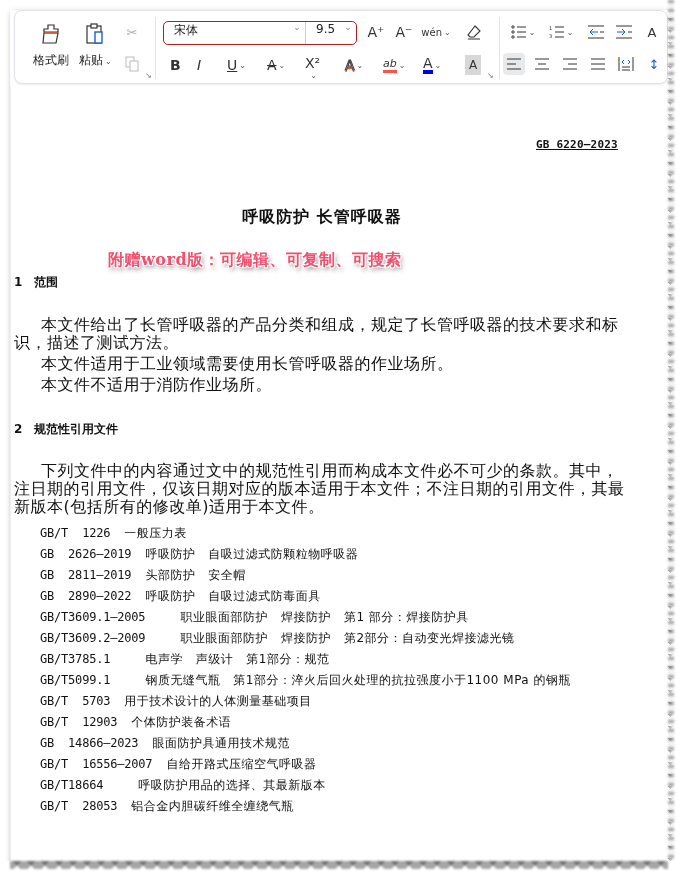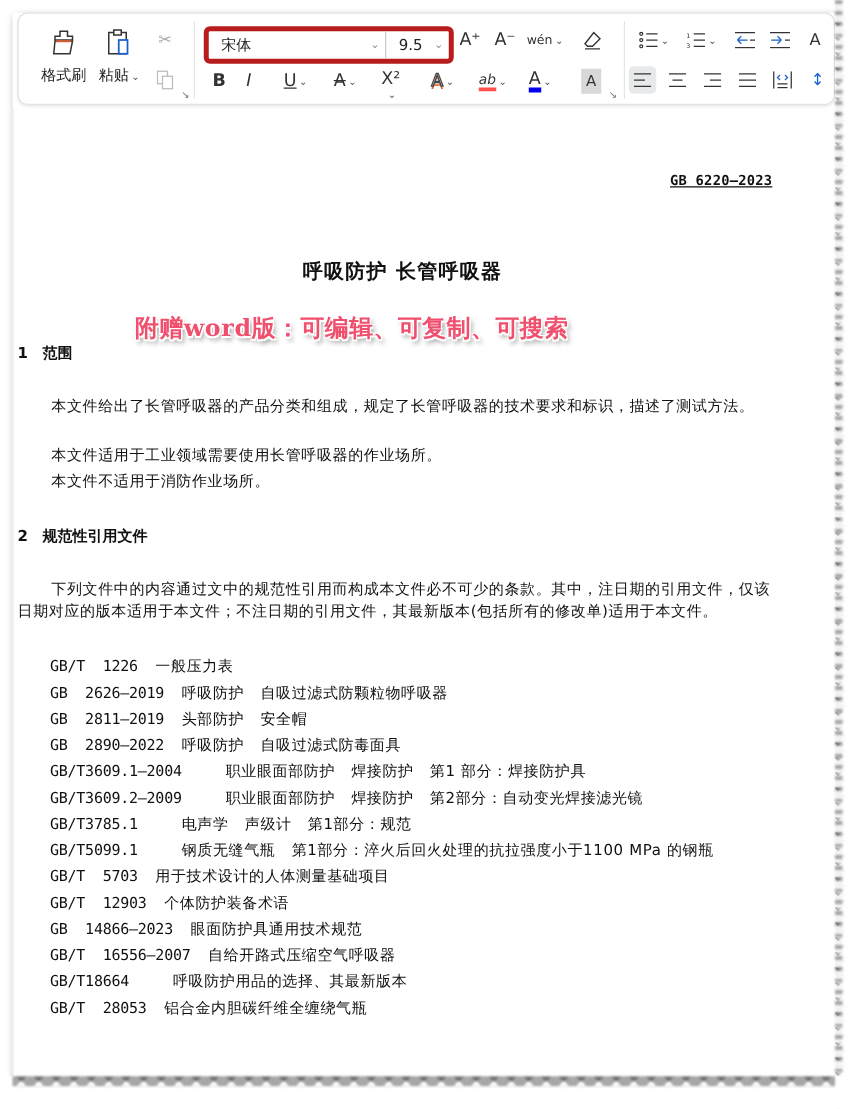--- a/index.html
+++ b/index.html
@@ -47,49 +47,49 @@
   }
   .ribbon .sep { position:absolute; top:6px; width:1px; height:62px; background:#e3e5e8; }
   .rb-btn { position:absolute; display:flex; flex-direction:column; align-items:center; font-size:12px; color:#222; }
   .rb-btn .ico { width:26px; height:26px; display:flex; align-items:center; justify-content:center; }
   .rb-label { margin-top:5px; font-size:12px; color:#222; white-space:nowrap; }
   .small-ico { position:absolute; width:18px; height:18px; display:flex; align-items:center; justify-content:center; color:#333; font-size:13px; }
   .caret { font-size:8px; color:#555; margin-left:2px; }
   .launcher { position:absolute; font-size:8px; color:#777; }
 
   .combo {
-    position:absolute; top:10px; height:22px; border:4px solid #b91c1c; border-radius:5px;
-    display:flex; align-items:center; font-size:12px; color:#222; background:#fff;
+    position:absolute; top:10px; height:22px; border:1px solid #b91c1c; border-radius:5px;
+    display:flex; font-size:12px; color:#222; background:#fff;
   }
   .combo .val { padding-left:10px; flex:1; }
   .combo .dd { width:16px; text-align:center; color:#888; font-size:9px; }
   .combo .div { width:1px; height:22px; background:#c9ccd1; }
 
   .fmt { position:absolute; top:44px; height:20px; display:flex; align-items:center; font-size:14px; color:#333; }
   .fmt .caret { font-size:8px; }
   .align-on { background:#e8e9eb; border-radius:4px; }
 
   
   .doc {
     position:absolute; left:12px; top:88px; width:640px; height:790px;
     font-family: "DejaVu Sans", sans-serif; color:#111;
   }
   .doc-left-line { position:absolute; left:10px; top:86px; width:1px; height:790px; background:#eceef0; }
   .std-code { position:absolute; left:524px; top:50px; font-family:"DejaVu Sans Mono", monospace; font-weight:bold; font-size:11px; letter-spacing:0.2px;text-decoration:underline; }
   .doc-title { position:absolute; left:0; width:620px; top:119px; text-align:center; font-weight:bold; font-size:16px; letter-spacing:1px; }
   .h { position:absolute; left:2px; font-weight:bold; font-size:12px; }
   .h .num { display:inline-block; width:20px; }
-  .p { position:absolute; left:2px; width:612px; font-size:12px; line-height:18px; letter-spacing:0.5px; }
+  .p { position:absolute; left:2px; width:612px; font-size:16px; line-height:18px; letter-spacing:0.5px; }
   .indent { text-indent:27px; }
   .refs { position:absolute; left:28px; top:437px; }
   .ref { height:21px; font-size:12px; white-space:pre; font-family:"DejaVu Sans Mono", monospace; letter-spacing:-0.2px; }
   .ref .t { font-family:"DejaVu Sans", sans-serif; letter-spacing:0.5px; }
 
   .watermark {
-    position:absolute; left:108px; top:250px; font-size:19px; font-weight:bold;
+    position:absolute; left:108px; top:250px; font-size:16px; font-weight:bold;
     font-family:"DejaVu Serif", serif; color:#f0506e; letter-spacing:0.5px;
     text-shadow: 0 0 2px #fff, 1px 1px 0 #fff, -1px -1px 0 #fff, 1px -1px 0 #fff, -1px 1px 0 #fff, 2px 3px 4px rgba(0,0,0,0.45);
     z-index:4; white-space:nowrap;
   }
 </style>
 </head>
 <body>
 
 <div class="frame"></div>
 
@@ -276,21 +276,21 @@
     <span class="num">2</span><span>规范性引用文件</span>
   </div>
 
   <div class="p indent" style="top:374px;">下列文件中的内容通过文中的规范性引用而构成本文件必不可少的条款。其中，注日期的引用文件，仅该日期对应的版本适用于本文件；不注日期的引用文件，其最新版本(包括所有的修改单)适用于本文件。</div>
 
   <div class="refs">
     <div class="ref"><span>GB/T  1226  </span><span class="t">一般压力表</span></div>
     <div class="ref"><span>GB  2626—2019  </span><span class="t">呼吸防护   自吸过滤式防颗粒物呼吸器</span></div>
     <div class="ref"><span>GB  2811—2019  </span><span class="t">头部防护   安全帽</span></div>
     <div class="ref"><span>GB  2890—2022  </span><span class="t">呼吸防护   自吸过滤式防毒面具</span></div>
-    <div class="ref"><span>GB/T3609.1—2004     </span><span class="t">职业眼面部防护   焊接防护   第1 部分：焊接防护具</span></div>
+    <div class="ref"><span>GB/T3609.1—2005     </span><span class="t">职业眼面部防护   焊接防护   第1 部分：焊接防护具</span></div>
     <div class="ref"><span>GB/T3609.2—2009     </span><span class="t">职业眼面部防护   焊接防护   第2部分：自动变光焊接滤光镜</span></div>
     <div class="ref"><span>GB/T3785.1     </span><span class="t">电声学   声级计   第1部分：规范</span></div>
     <div class="ref"><span>GB/T5099.1     </span><span class="t">钢质无缝气瓶   第1部分：淬火后回火处理的抗拉强度小于1100 MPa 的钢瓶</span></div>
     <div class="ref"><span>GB/T  5703  </span><span class="t">用于技术设计的人体测量基础项目</span></div>
     <div class="ref"><span>GB/T  12903  </span><span class="t">个体防护装备术语</span></div>
     <div class="ref"><span>GB  14866—2023  </span><span class="t">眼面防护具通用技术规范</span></div>
     <div class="ref"><span>GB/T  16556—2007  </span><span class="t">自给开路式压缩空气呼吸器</span></div>
     <div class="ref"><span>GB/T18664     </span><span class="t">呼吸防护用品的选择、其最新版本</span></div>
     <div class="ref"><span>GB/T  28053  </span><span class="t">铝合金内胆碳纤维全缠绕气瓶</span></div>
   </div>

